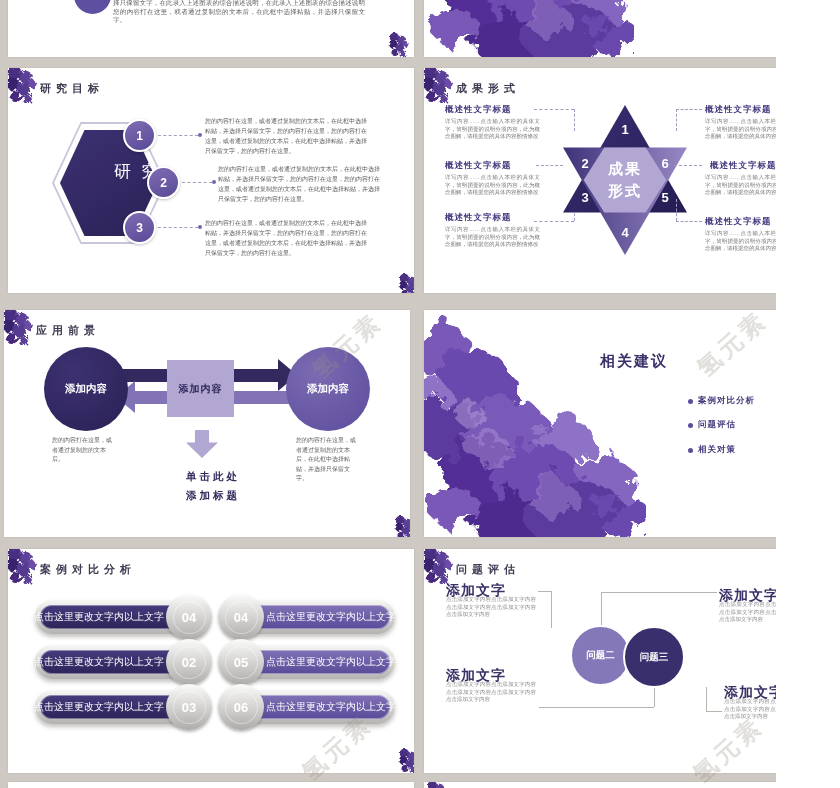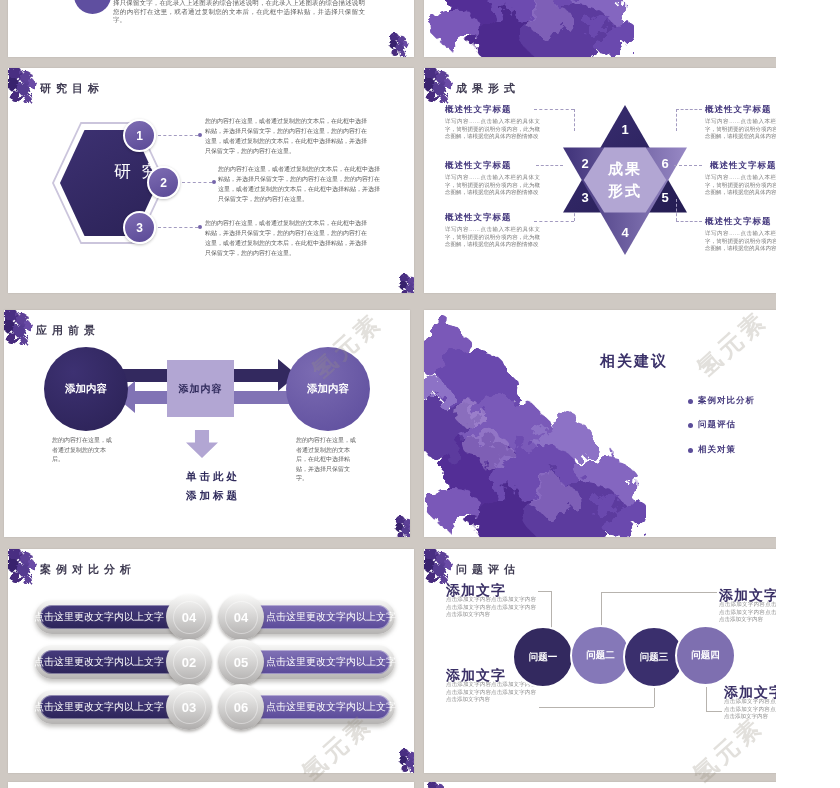--- a/index.html
+++ b/index.html
@@ -340,31 +340,25 @@
 
     <div class="cl-h" style="left:114px; top:42px; width:13px;"></div>
     <div class="cl-v" style="left:127px; top:42px; height:37px;"></div>
     <div class="cl-v" style="left:177px; top:43px; height:34px;"></div>
     <div class="cl-h" style="left:177px; top:43px; width:116px;"></div>
     <div class="cl-v" style="left:230px; top:139px; height:19px;"></div>
     <div class="cl-h" style="left:115px; top:158px; width:115px;"></div>
     <div class="cl-v" style="left:282px; top:138px; height:24px;"></div>
     <div class="cl-h" style="left:282px; top:162px; width:16px;"></div>
 
-    <div class="bigc" style="left:88px; top:77px; width:62px; height:62px; background:#33295f; border:2px solid #fff; font-size:9.5px;">
-        <span>问题一</span>
-      </div>
     <div class="bigc" style="left:146px; top:76px; width:61px; height:61px; background:#8578b8; border:2px solid #fff; font-size:9.5px;">
         <span>问题二</span>
       </div>
     <div class="bigc" style="left:199px; top:77px; width:62px; height:62px; background:#3a2f6d; border:2px solid #fff; font-size:9.5px;">
         <span>问题三</span>
-      </div>
-    <div class="bigc" style="left:251px; top:76px; width:61px; height:61px; background:#7e6fb0; border:2px solid #fff; font-size:9.5px;">
-        <span>问题四</span>
       </div>
 
     <svg width="22" height="27" style="position:absolute; left:391px; top:199px;">
         <use href="#flower" xlink:href="#flower"></use>
       </svg>
   </div>
 
   <div class="slide" style="left:8px; top:782px; height:30px;"></div>
   <div class="slide" style="left:424px; top:782px; height:30px;">
     <svg width="22" height="27" style="position:absolute; left:2px; top:-2px;">

